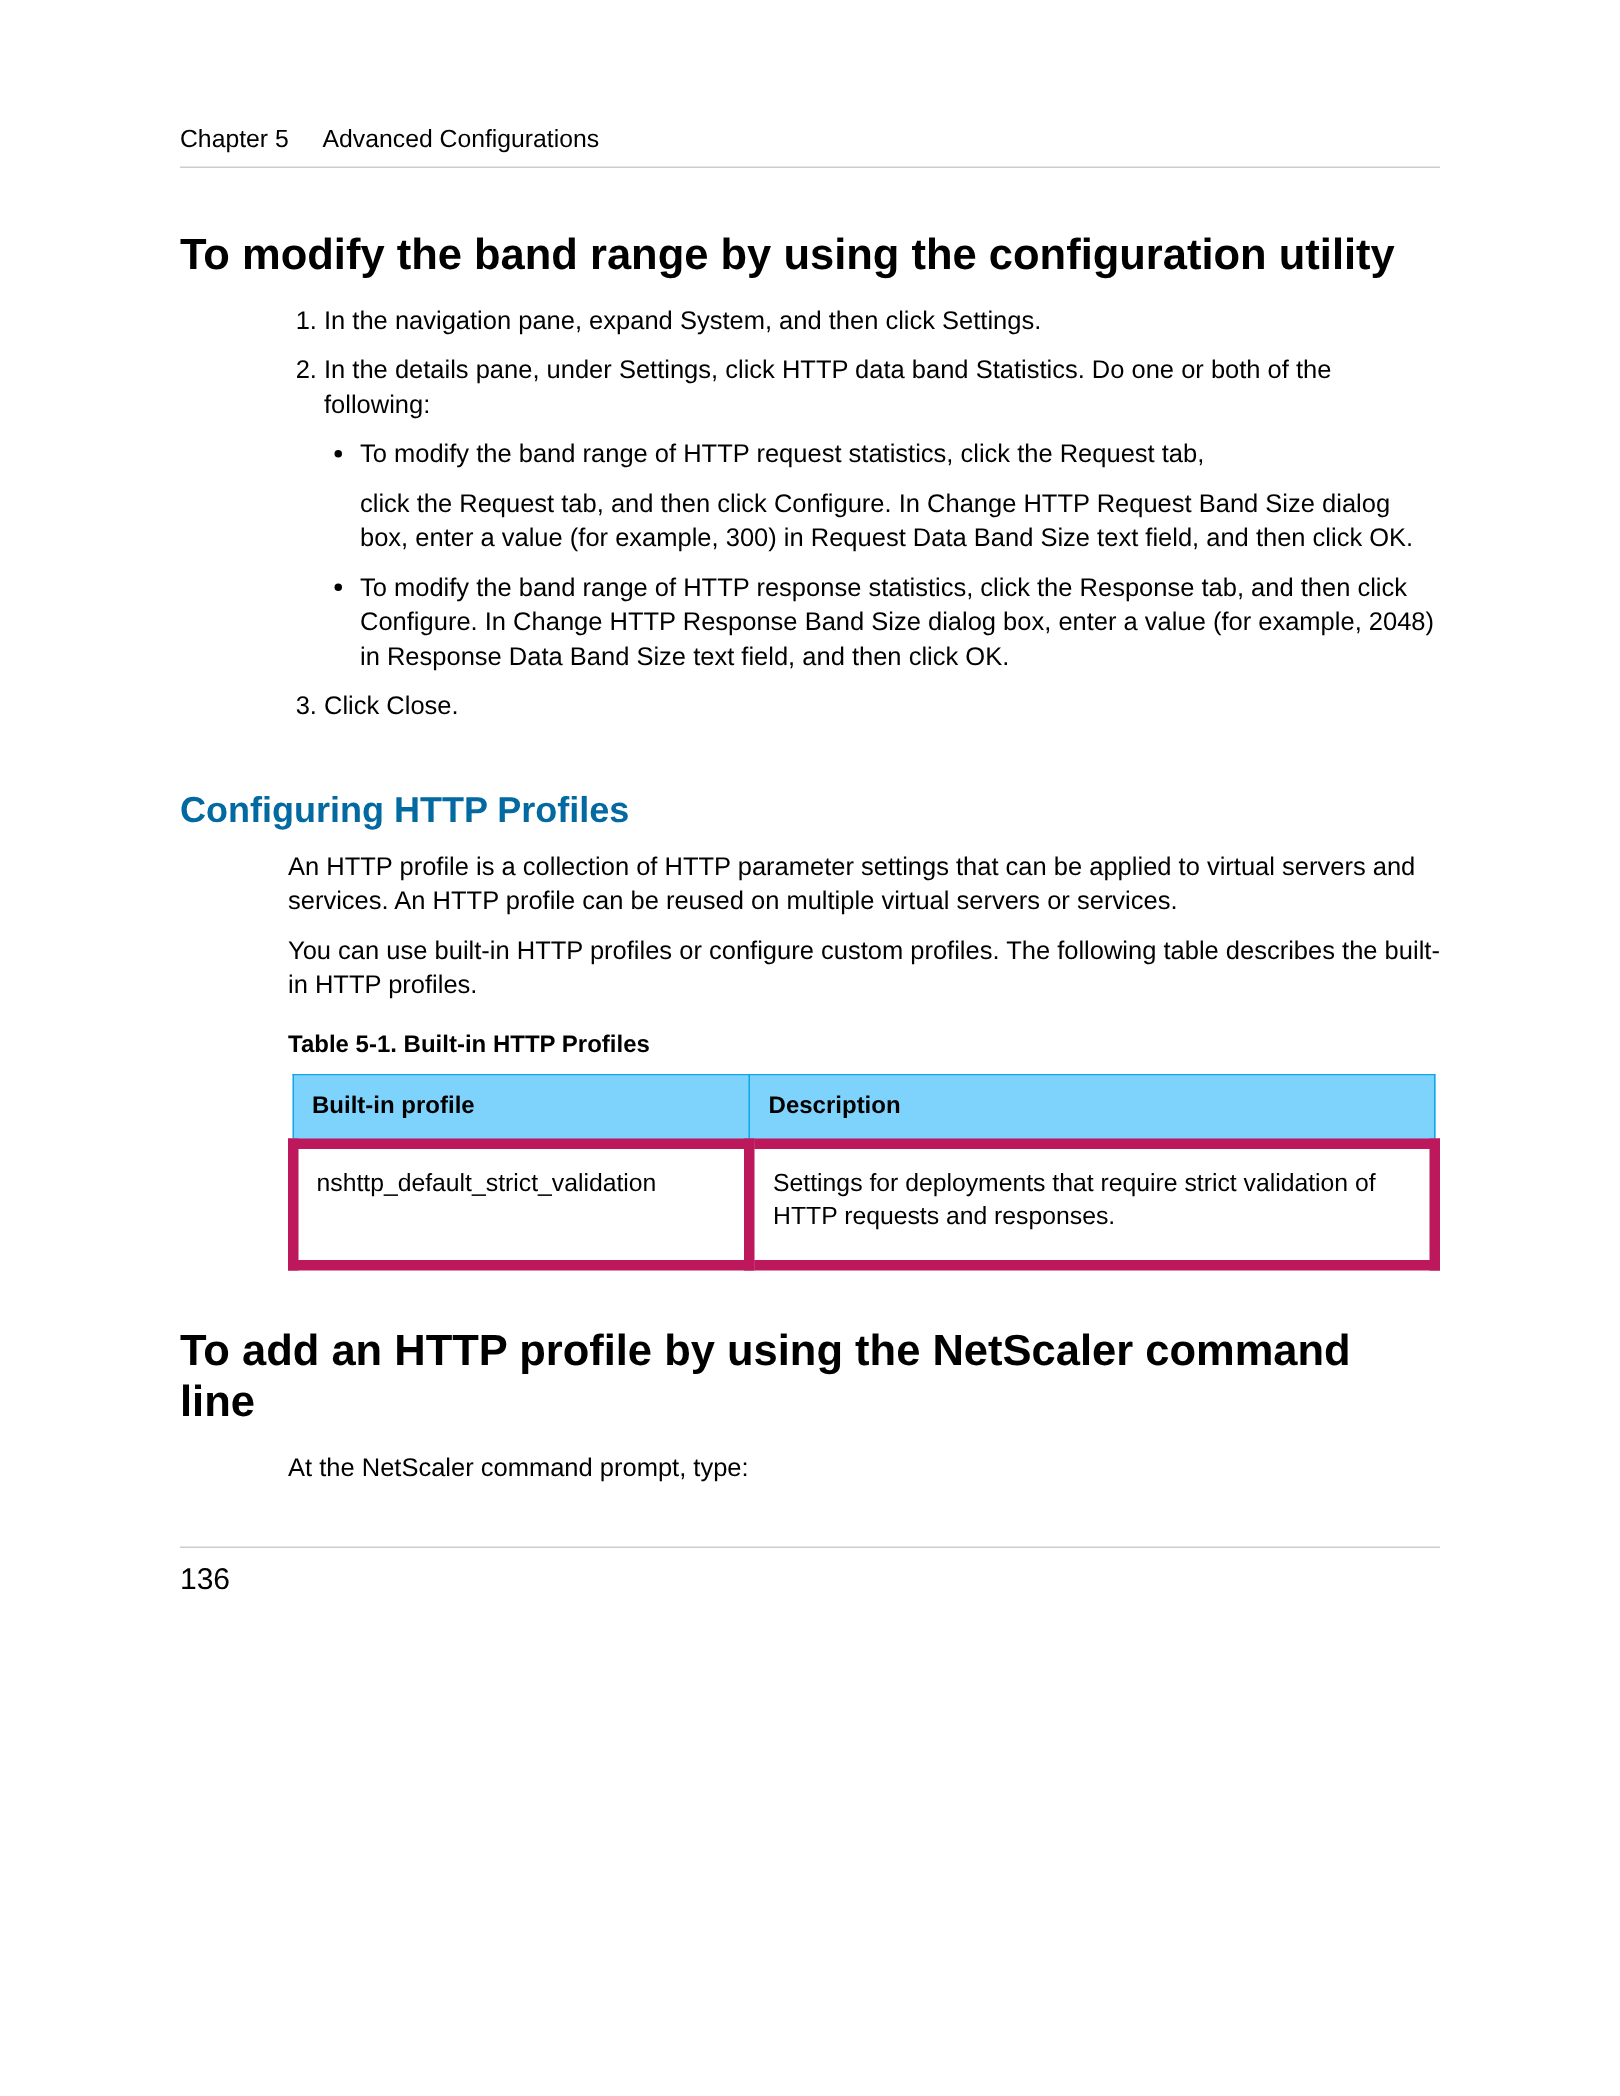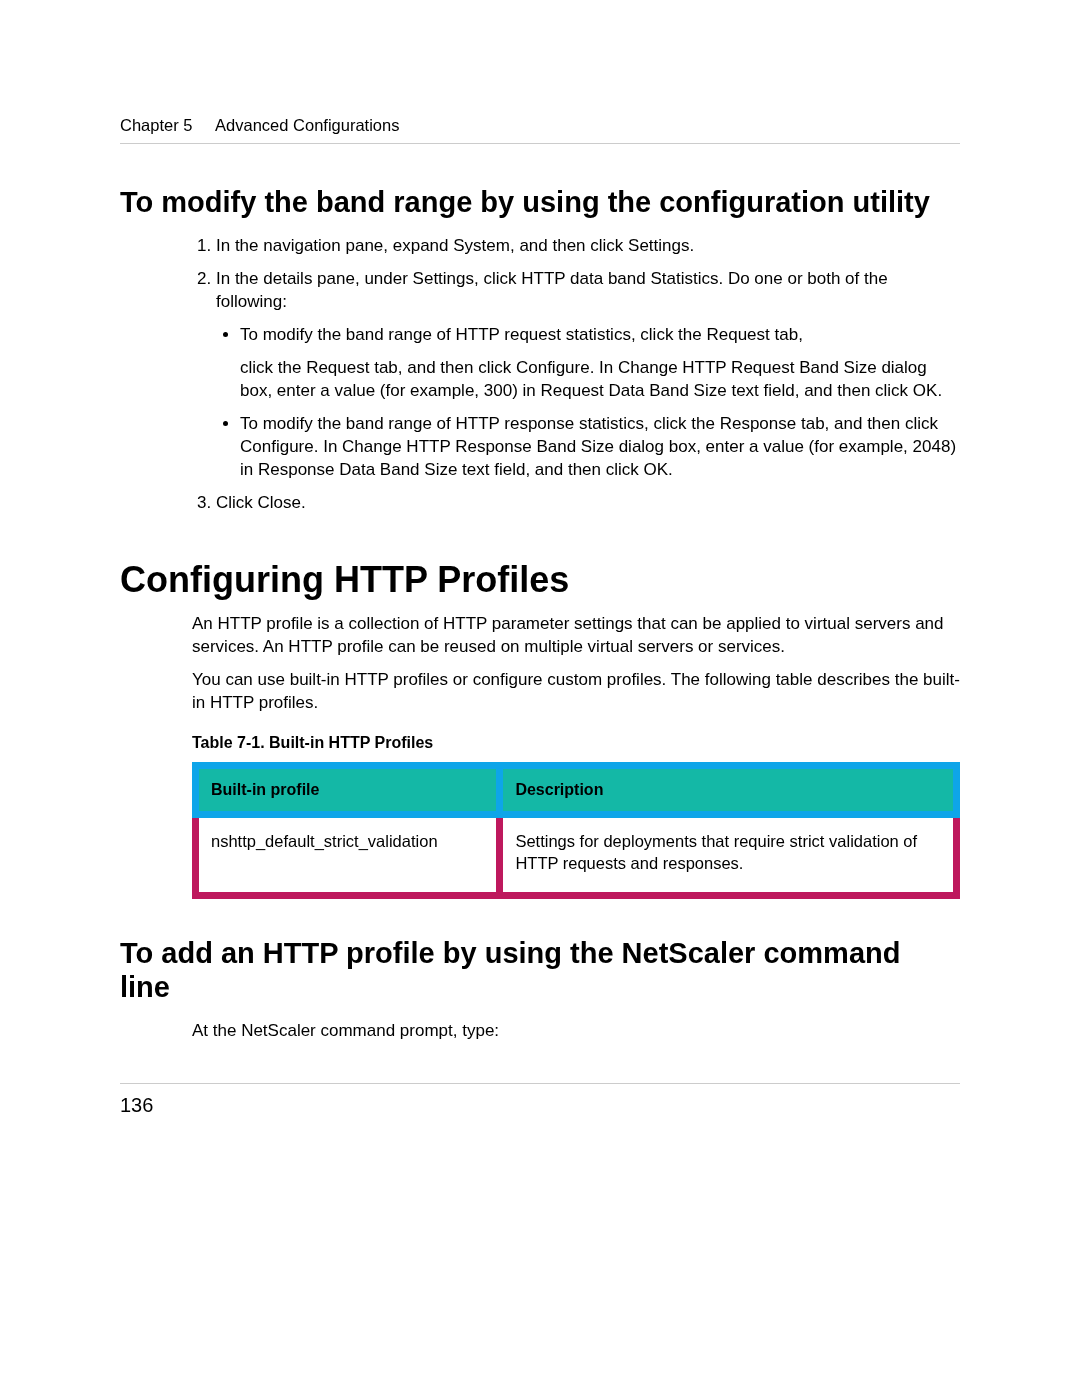--- a/index.html
+++ b/index.html
@@ -4,21 +4,21 @@
 <style>
   body {
     margin: 0;
     background: #ffffff;
     font-family: Verdana, Geneva, sans-serif;
     color: #000;
     width: 1080px;
   }
   .page {
     box-sizing: border-box;
-    padding: 116px 120px 40px 120px;
+    padding: 84px 120px 40px 120px;
   }
   .header-line {
     border-bottom: 1px solid #ccc;
     padding-bottom: 8px;
     margin-bottom: 42px;
     font-size: 16.5px;
   }
   .header-chap {
     font-family: Verdana, Geneva, sans-serif;
   }
@@ -29,22 +29,22 @@
   h2.section {
     font-family: Arial, Helvetica, sans-serif;
     font-weight: bold;
     font-size: 29px;
     line-height: 1.15;
     margin: 0 16px 16px 0;
   }
   h1.topic {
     font-family: Arial, Helvetica, sans-serif;
     font-weight: bold;
-    color: #000000;
-    font-size: 36px;
+    color: #0369a1;
+    font-size: 24px;
     margin: 44px 0 12px 0;
   }
   .body-block {
     margin-left: 72px;
     font-size: 17px;
     line-height: 1.35;
   }
   ol.steps {
     padding-left: 24px;
     margin: 0;
@@ -71,25 +71,25 @@
     font-size: 16px;
     font-weight: bold;
     margin: 18px 0 8px 0;
   }
   table.profile {
     border-collapse: collapse;
     width: 100%;
     font-size: 16.5px;
   }
   table.profile th {
-    background: #14b8a6;
+    background: #7dd3fc;
     text-align: left;
     font-weight: bold;
     padding: 10px 12px;
-    border: 7px solid #0ea5e9;
+    border: 1px solid #0ea5e9;
     width: 40%;
     font-size: 16px;
   }
   table.profile th + th {
     width: 60%;
   }
   table.profile td {
     padding: 12px 12px 18px 12px;
     border: 7px solid #be185d;
     vertical-align: top;
@@ -136,21 +136,21 @@
         <span>Click </span><span class="b">Close</span><span>.</span>
       </li>
     </ol>
   </div>
 
   <h1 class="topic">Configuring HTTP Profiles</h1>
 
   <div class="body-block">
     <div class="para">An HTTP profile is a collection of HTTP parameter settings that can be applied to virtual servers and services. An HTTP profile can be reused on multiple virtual servers or services.</div>
     <div class="para">You can use built-in HTTP profiles or configure custom profiles. The following table describes the built-in HTTP profiles.</div>
-    <div class="table-caption">Table 7-1. Built-in HTTP Profiles</div>
+    <div class="table-caption">Table 5-1. Built-in HTTP Profiles</div>
     <table class="profile">
       <thead>
         <tr>
           <th>Built-in profile</th>
           <th>Description</th>
         </tr>
       </thead>
       <tbody>
         <tr>
           <td>nshttp_default_strict_validation</td>

